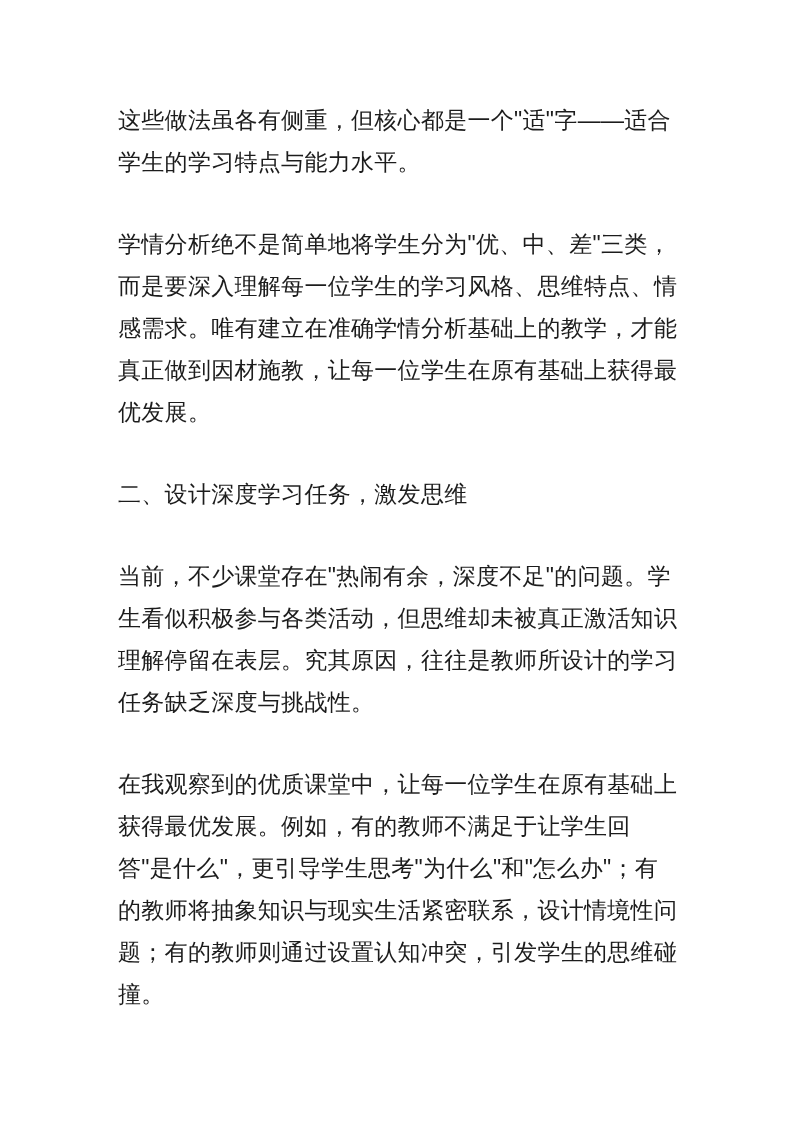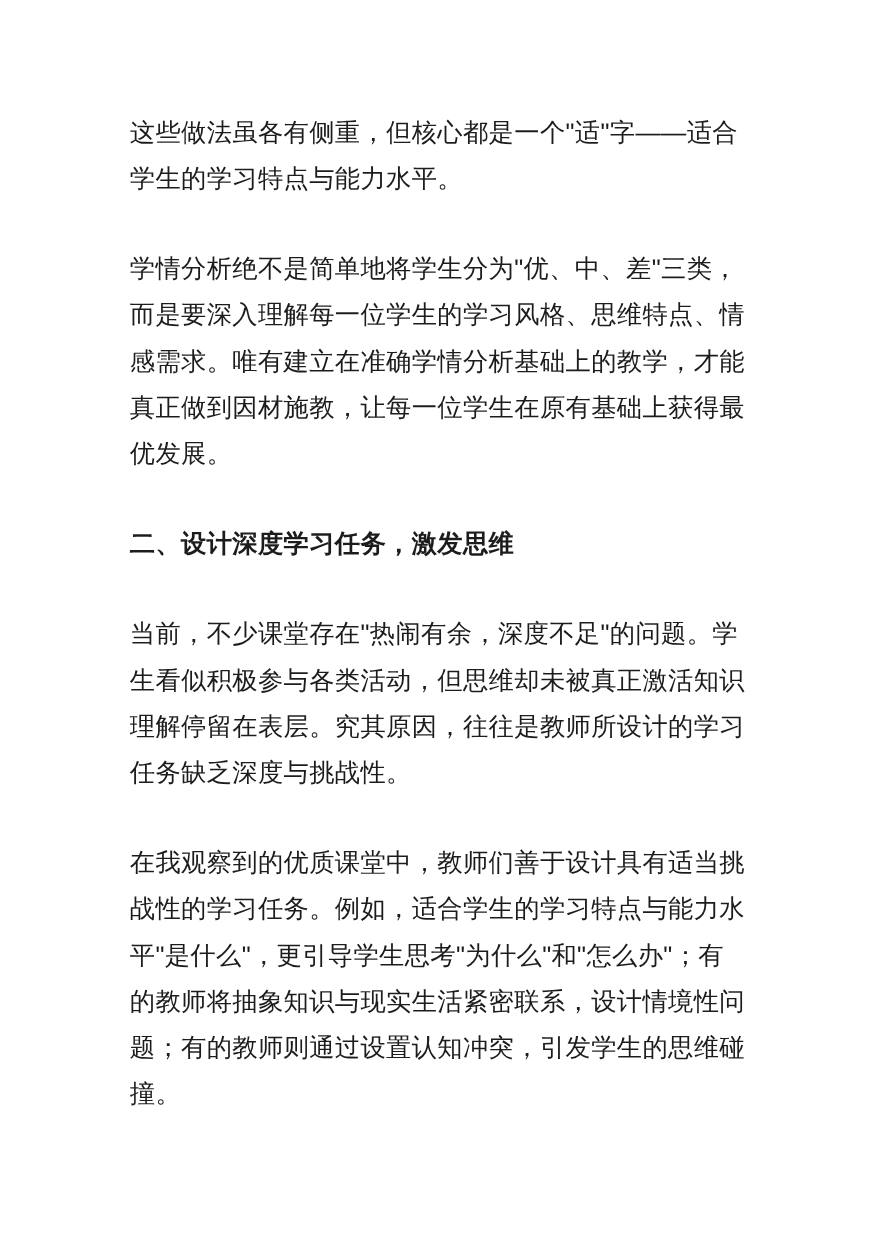--- a/index.html
+++ b/index.html
@@ -32,33 +32,33 @@
   .doc-body p,
   .doc-body h2 {
     margin: 0 0 40px 0;
     padding: 0;
     font-weight: normal;
     font-size: 23px;
     line-height: 42px;
   }
   .doc-body h2 {
     
-    font-weight: bold;
+    font-weight: normal;
   }
 </style>
 </head>
 <body>
 
 <div class="doc-page">
   <div class="doc-body">
 
     <p>这些做法虽各有侧重，但核心都是一个"适"字——适合学生的学习特点与能力水平。</p>
 
     <p>学情分析绝不是简单地将学生分为"优、中、差"三类，而是要深入理解每一位学生的学习风格、思维特点、情感需求。唯有建立在准确学情分析基础上的教学，才能真正做到因材施教，让每一位学生在原有基础上获得最优发展。</p>
 
     <h2>二、设计深度学习任务，激发思维</h2>
 
     <p>当前，不少课堂存在"热闹有余，深度不足"的问题。学生看似积极参与各类活动，但思维却未被真正激活知识理解停留在表层。究其原因，往往是教师所设计的学习任务缺乏深度与挑战性。</p>
 
-    <p>在我观察到的优质课堂中，教师们善于设计具有适当挑战性的学习任务。例如，适合学生的学习特点与能力水平"是什么"，更引导学生思考"为什么"和"怎么办"；有的教师将抽象知识与现实生活紧密联系，设计情境性问题；有的教师则通过设置认知冲突，引发学生的思维碰撞。</p>
+    <p>在我观察到的优质课堂中，让每一位学生在原有基础上获得最优发展。例如，有的教师不满足于让学生回答"是什么"，更引导学生思考"为什么"和"怎么办"；有的教师将抽象知识与现实生活紧密联系，设计情境性问题；有的教师则通过设置认知冲突，引发学生的思维碰撞。</p>
 
   </div>
 </div>
 
 </body></html>

